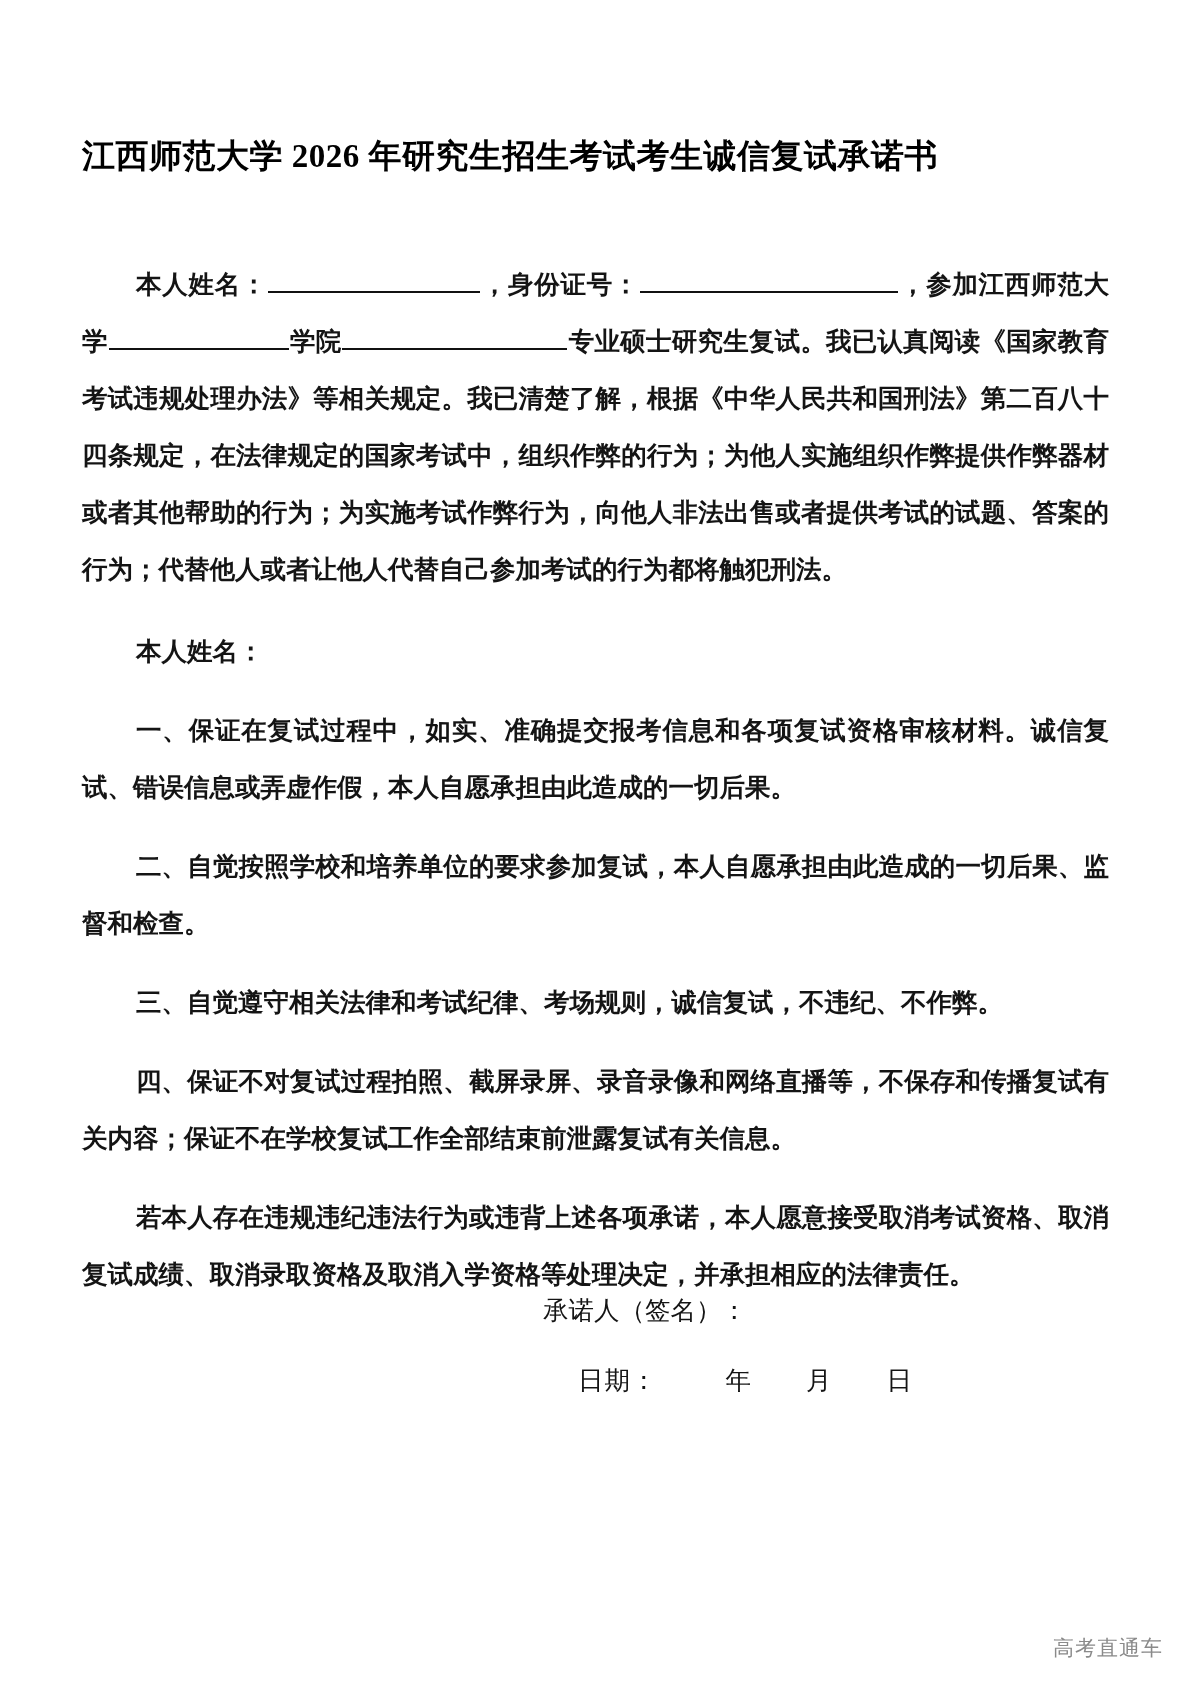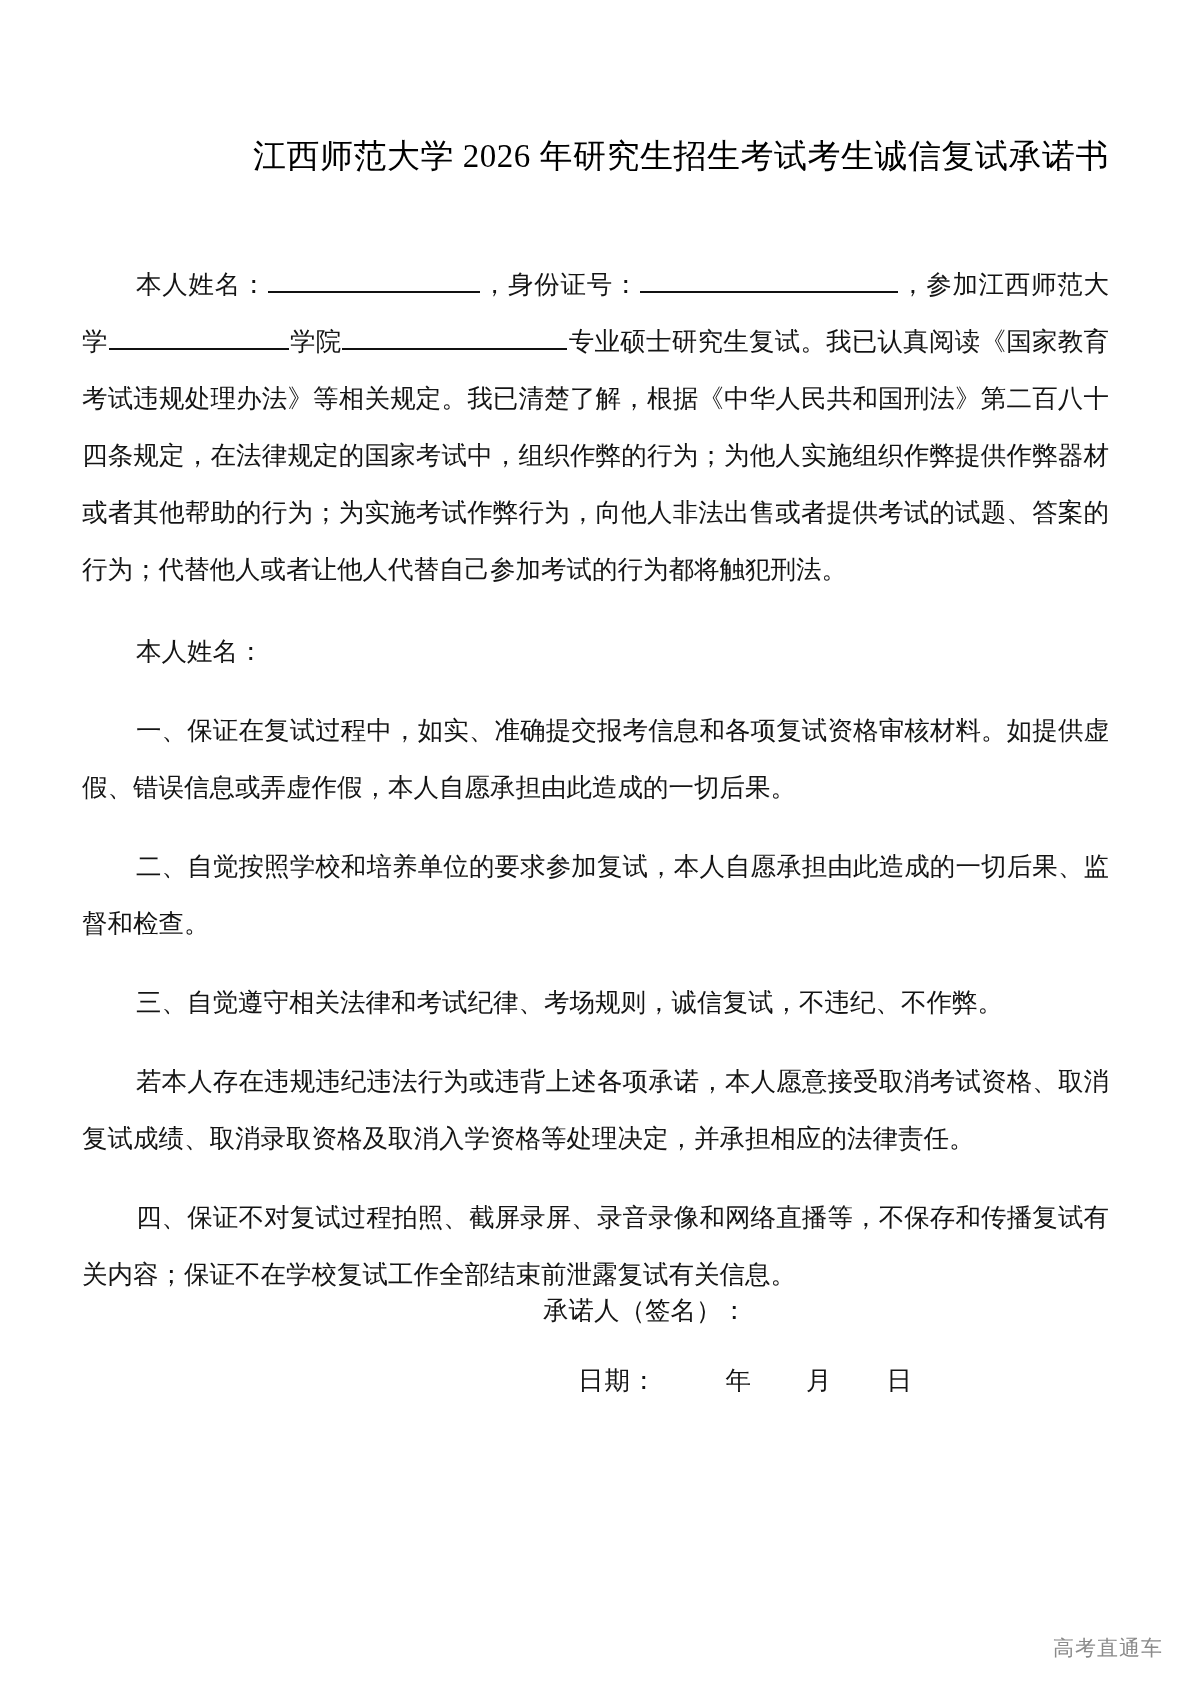--- a/index.html
+++ b/index.html
@@ -21,35 +21,36 @@
     box-sizing: border-box;
   }
   .doc-body {
     position: absolute;
     left: 82px;
     top: 0;
     width: 1027px;
     height: 100%;
   }
   .doc-title {
-    text-align: right;
+    text-align: left;
     font-size: 33px;
-    font-weight: normal;
+    font-weight: bold;
     letter-spacing: 0.5px;
     margin-top: 135px;
     line-height: 1.3;
     color: #000;
   }
   .para {
     font-size: 25.5px;
     line-height: 57px;
     text-align: justify;
     text-justify: inter-ideograph;
     color: #141414;
     margin: 0;
+    font-weight: bold;
   }
   .para.first-block {
     margin-top: 78px;
   }
   .indent-2 {
     text-indent: 54px;
   }
   .gap-small { margin-top: 25px; }
   .gap-mid   { margin-top: 22px; }
 
@@ -106,29 +107,29 @@
   <div class="doc-body">
 
     <div class="doc-title">江西师范大学 2026 年研究生招生考试考生诚信复试承诺书</div>
 
     <p class="para first-block indent-2">
       <span>本人姓名：</span><span class="blank blank-name"></span><span>，身份证号：</span><span class="blank blank-id"></span><span>，参加江西师范</span><span>大学</span><span class="blank blank-school"></span><span>学院</span><span class="blank blank-major"></span><span>专业硕士研究生复试。我已认真阅读《国</span><span>家教育考试违规处理办法》等相关规定。我已清楚了解，根据《中华人民共和国刑法》第二百八十四条规定，在法律规定的国家考试中，组织作弊的行为；为他人实施组织作弊提供作弊器材或者其他帮助的行为；为实施考试作弊行为，向他人非法出售或者提供考试的试题、答案的行为；代替他人或者让他人代替自己参加考试的行为都将触犯刑法。</span>
     </p>
 
     <p class="para indent-2 gap-small">本人姓名：</p>
 
-    <p class="para indent-2 gap-mid">一、保证在复试过程中，如实、准确提交报考信息和各项复试资格审核材料。如提供虚假、错误信息或弄虚作假，本人自愿承担由此造成的一切后果。</p>
+    <p class="para indent-2 gap-mid">一、保证在复试过程中，如实、准确提交报考信息和各项复试资格审核材料。诚信复试、错误信息或弄虚作假，本人自愿承担由此造成的一切后果。</p>
 
     <p class="para indent-2 gap-mid">二、自觉按照学校和培养单位的要求参加复试，本人自愿承担由此造成的一切后果、监督和检查。</p>
 
     <p class="para indent-2 gap-mid">三、自觉遵守相关法律和考试纪律、考场规则，诚信复试，不违纪、不作弊。</p>
 
+    <p class="para indent-2 gap-mid">四、保证不对复试过程拍照、截屏录屏、录音录像和网络直播等，不保存和传播复试有关内容；保证不在学校复试工作全部结束前泄露复试有关信息。</p>
+
     <p class="para indent-2 gap-mid">若本人存在违规违纪违法行为或违背上述各项承诺，本人愿意接受取消考试资格、取消复试成绩、取消录取资格及取消入学资格等处理决定，并承担相应的法律责任。</p>
-
-    <p class="para indent-2 gap-mid">四、保证不对复试过程拍照、截屏录屏、录音录像和网络直播等，不保存和传播复试有关内容；保证不在学校复试工作全部结束前泄露复试有关信息。</p>
 
     <div class="sign-block">
       <div class="sign-row">承诺人（签名）：</div>
       <div class="date-row">
         <span>日期：</span><span class="date-gap-a"></span><span>年</span><span class="date-gap-b"></span><span>月</span><span class="date-gap-c"></span><span>日</span>
       </div>
     </div>
 
   </div>
 

